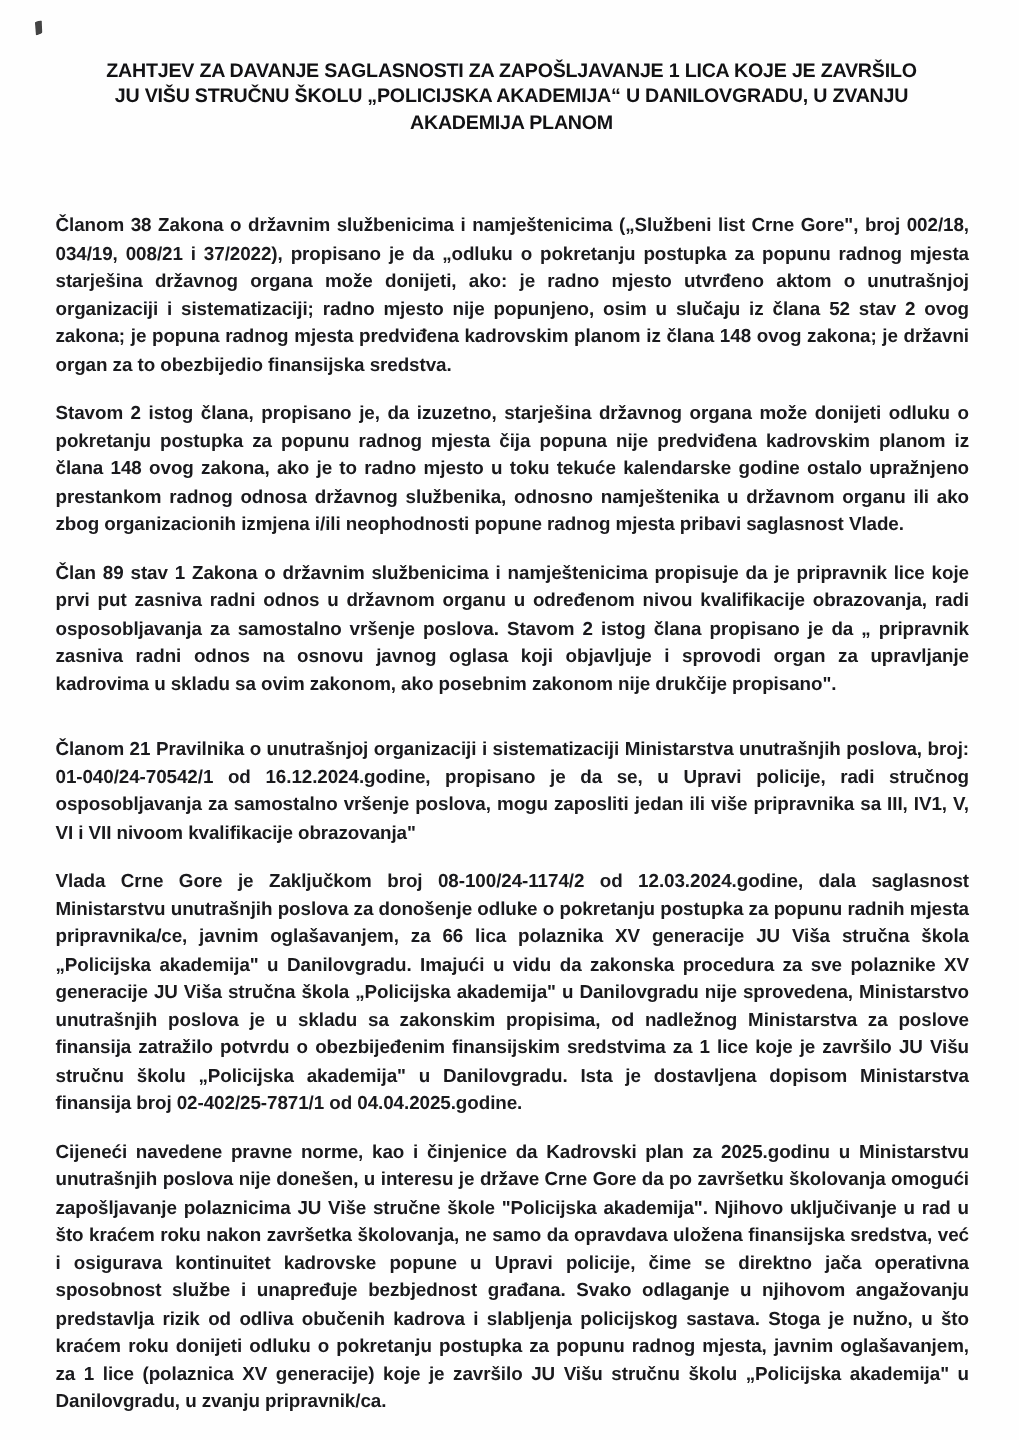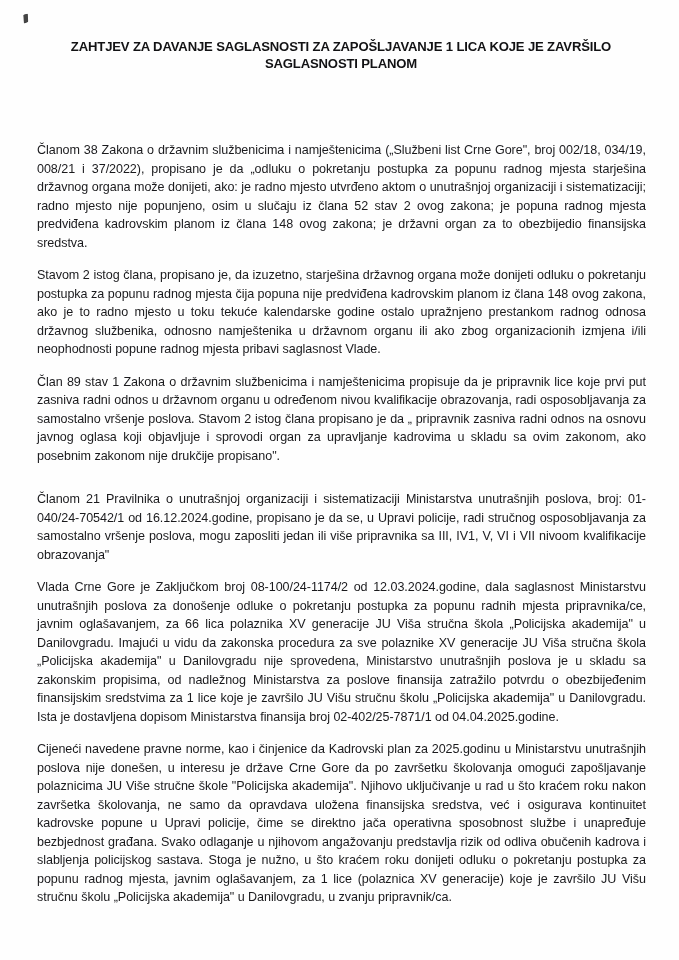--- a/index.html
+++ b/index.html
@@ -52,20 +52,21 @@
   .doc-title .tline {
     display: block;
     white-space: nowrap;
   }
 
   .body-block {
     position: absolute;
     left: 37px;
     top: 141px;
     width: 609px;
+    font-weight: bold;
   }
 
   .para {
     text-align: justify;
     text-justify: inter-word;
     font-size: 12.55px;
     line-height: 18.5px;
     letter-spacing: -0.05px;
     margin: 0 0 13.5px 0;
     color: #1a1a1d;
@@ -79,21 +80,22 @@
 </style>
 </head>
 <body>
 
 <div class="page">
 
   <div class="scan-mark"></div>
 
   <div class="doc-title">
     <span class="tline">ZAHTJEV ZA DAVANJE SAGLASNOSTI ZA ZAPOŠLJAVANJE  1 LICA KOJE JE ZAVRŠILO</span>
-    <span class="tline">SAGLASNOSTI PLANOM</span>
+    <span class="tline">JU VIŠU STRUČNU ŠKOLU „POLICIJSKA AKADEMIJA“ U DANILOVGRADU, U ZVANJU</span>
+    <span class="tline">AKADEMIJA PLANOM</span>
   </div>
 
   <div class="body-block">
     <p class="para gap-a">Članom  38 Zakona o državnim službenicima i namještenicima („Službeni list Crne Gore", broj 002/18, 034/19, 008/21 i 37/2022), propisano je da „odluku o pokretanju postupka za popunu radnog mjesta starješina državnog organa može donijeti, ako: je radno mjesto utvrđeno aktom o unutrašnjoj organizaciji i sistematizaciji; radno mjesto nije popunjeno, osim u slučaju iz člana 52 stav 2 ovog zakona; je popuna radnog mjesta predviđena kadrovskim planom iz člana 148 ovog zakona; je državni organ za to obezbijedio finansijska sredstva.</p>
     <p class="para gap-a">Stavom 2 istog člana, propisano je,  da izuzetno, starješina državnog organa može donijeti odluku o pokretanju postupka za popunu radnog mjesta čija popuna nije predviđena kadrovskim planom iz člana 148 ovog zakona, ako je to radno mjesto u toku tekuće kalendarske godine ostalo upražnjeno prestankom radnog odnosa državnog službenika, odnosno namještenika u državnom organu ili ako zbog organizacionih izmjena i/ili neophodnosti popune radnog mjesta pribavi saglasnost Vlade.</p>
     <p class="para gap-b">Član 89 stav 1 Zakona o državnim službenicima i namještenicima propisuje da je pripravnik lice koje prvi put zasniva radni odnos u državnom organu u određenom nivou kvalifikacije obrazovanja, radi osposobljavanja za samostalno vršenje poslova. Stavom 2 istog člana propisano je da „ pripravnik zasniva radni odnos na osnovu javnog oglasa koji objavljuje i sprovodi organ za upravljanje kadrovima u skladu sa ovim zakonom, ako posebnim zakonom nije drukčije propisano".</p>
     <p class="para gap-a">Članom 21 Pravilnika o unutrašnjoj organizaciji i sistematizaciji Ministarstva unutrašnjih poslova, broj: 01-040/24-70542/1 od 16.12.2024.godine, propisano je da se, u Upravi policije, radi stručnog osposobljavanja za samostalno vršenje poslova, mogu zaposliti jedan ili više pripravnika sa III, IV1, V, VI i VII nivoom kvalifikacije obrazovanja"</p>
     <p class="para gap-a">Vlada Crne Gore je Zaključkom broj 08-100/24-1174/2 od 12.03.2024.godine, dala saglasnost Ministarstvu unutrašnjih poslova za donošenje odluke o pokretanju postupka za popunu radnih mjesta pripravnika/ce, javnim oglašavanjem, za 66 lica polaznika XV generacije JU Viša stručna škola „Policijska akademija" u Danilovgradu. Imajući u vidu da zakonska procedura za sve polaznike XV generacije JU Viša stručna škola „Policijska akademija" u Danilovgradu nije sprovedena, Ministarstvo unutrašnjih poslova je u skladu sa zakonskim propisima, od nadležnog Ministarstva za poslove finansija zatražilo potvrdu o obezbijeđenim finansijskim sredstvima za 1 lice koje je završilo JU Višu stručnu školu „Policijska akademija" u Danilovgradu. Ista je dostavljena dopisom Ministarstva finansija broj 02-402/25-7871/1 od 04.04.2025.godine.</p>
     <p class="para">Cijeneći navedene pravne norme, kao i činjenice da Kadrovski plan za 2025.godinu u Ministarstvu unutrašnjih poslova  nije donešen, u interesu je države Crne Gore da po završetku školovanja omogući zapošljavanje polaznicima JU Više stručne škole "Policijska akademija". Njihovo uključivanje u rad u što kraćem roku nakon završetka školovanja, ne samo da opravdava uložena finansijska sredstva, već i osigurava kontinuitet kadrovske popune u Upravi policije, čime se direktno jača operativna sposobnost službe i unapređuje bezbjednost građana. Svako odlaganje u njihovom angažovanju predstavlja rizik od odliva obučenih kadrova i slabljenja policijskog sastava. Stoga je nužno, u što kraćem roku donijeti odluku o pokretanju postupka za popunu radnog mjesta, javnim oglašavanjem, za 1 lice (polaznica XV generacije) koje je završilo JU Višu stručnu školu „Policijska akademija" u Danilovgradu, u zvanju pripravnik/ca.</p>
   </div>

